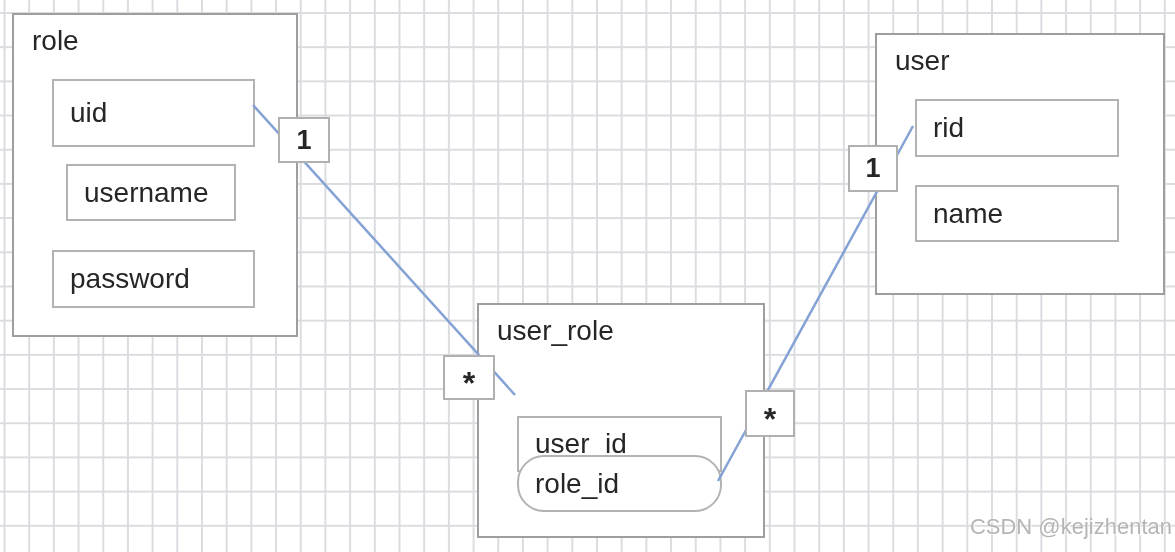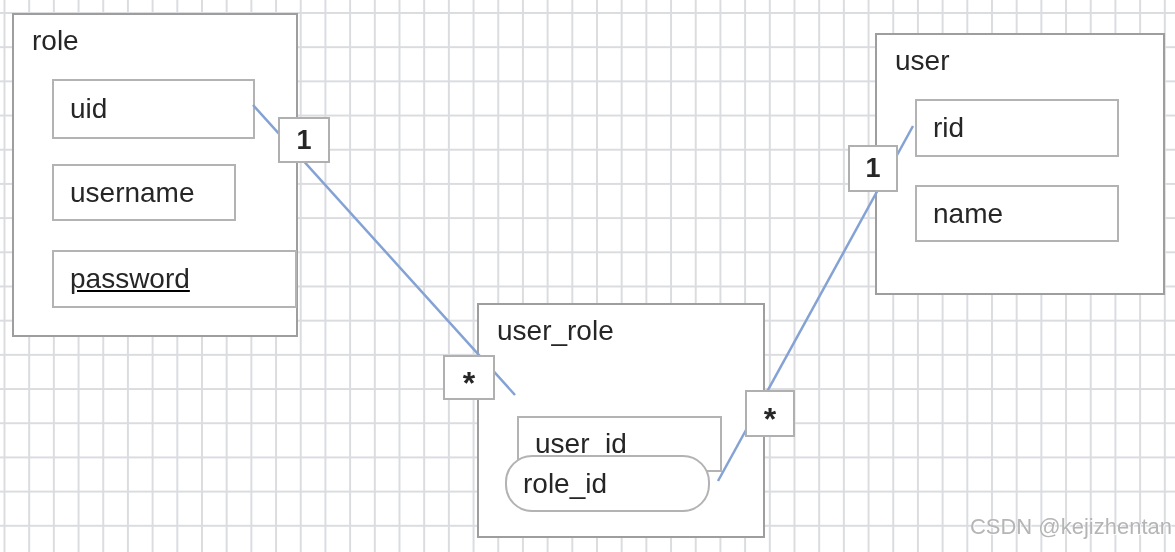--- a/index.html
+++ b/index.html
@@ -91,37 +91,37 @@
 
 <div class="canvas">
 
   <svg class="connectors" width="1175" height="552">
     <line x1="253" y1="105" x2="515" y2="395" style="stroke:var(--connector);stroke-width:2.5"></line>
     <line x1="718" y1="481" x2="913" y2="126" style="stroke:var(--connector);stroke-width:2.5"></line>
   </svg>
 
   <div class="entity" style="left:12px;top:13px;width:286px;height:324px;">
     <div class="entity-title">role</div>
-    <div class="field" style="left:38px;top:64px;width:203px;height:60px;">
+    <div class="field" style="left:38px;top:64px;width:203px;height:68px;">
       <span class="field-label">uid</span>
     </div>
-    <div class="field" style="left:38px;top:149px;width:184px;height:57px;">
+    <div class="field" style="left:52px;top:149px;width:170px;height:57px;">
       <span class="field-label">username</span>
     </div>
-    <div class="field" style="left:38px;top:235px;width:245px;height:58px;text-decoration:underline;">
+    <div class="field" style="left:38px;top:235px;width:203px;height:58px;">
       <span class="field-label">password</span>
     </div>
   </div>
 
   <div class="entity" style="left:477px;top:303px;width:288px;height:235px;text-align:center;">
     <div class="entity-title">user_role</div>
     <div class="field" style="left:38px;top:64px;width:205px;height:56px;margin-top:47px;">
       <span class="field-label">user_id</span>
     </div>
-    <div class="field" style="left:26px;top:150px;width:205px;height:57px;border-radius:27px;">
+    <div class="field" style="left:38px;top:150px;width:205px;height:57px;border-radius:27px;">
       <span class="field-label">role_id</span>
     </div>
   </div>
 
   <div class="entity" style="left:875px;top:33px;width:290px;height:262px;">
     <div class="entity-title">user</div>
     <div class="field" style="left:38px;top:150px;width:204px;height:57px;">
       <span class="field-label">name</span>
     </div>
     <div class="field" style="left:38px;top:64px;width:204px;height:58px;">

